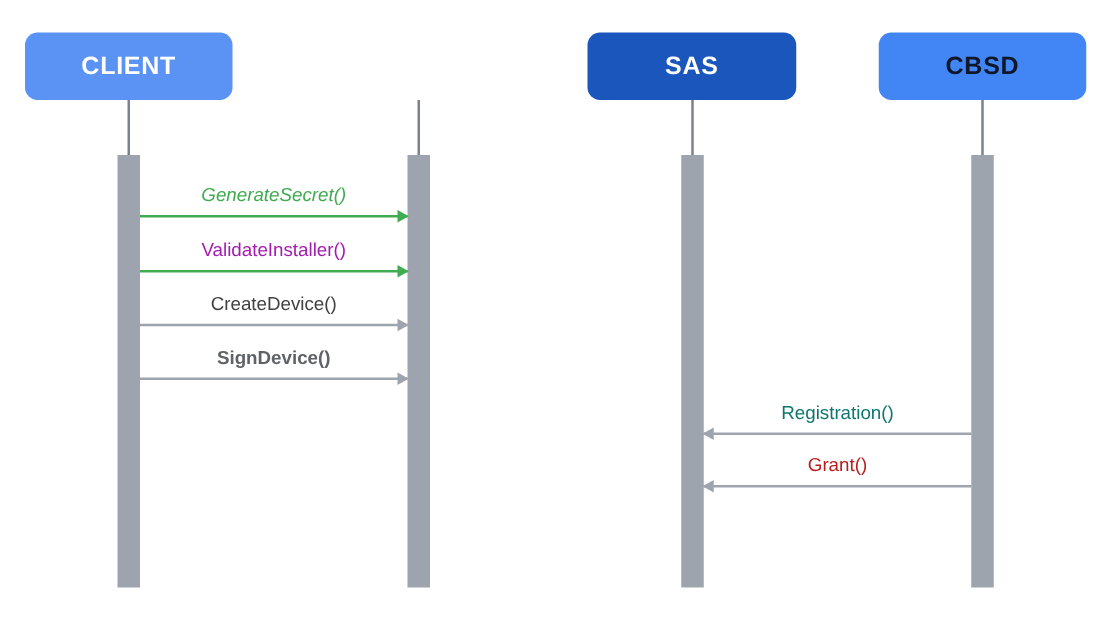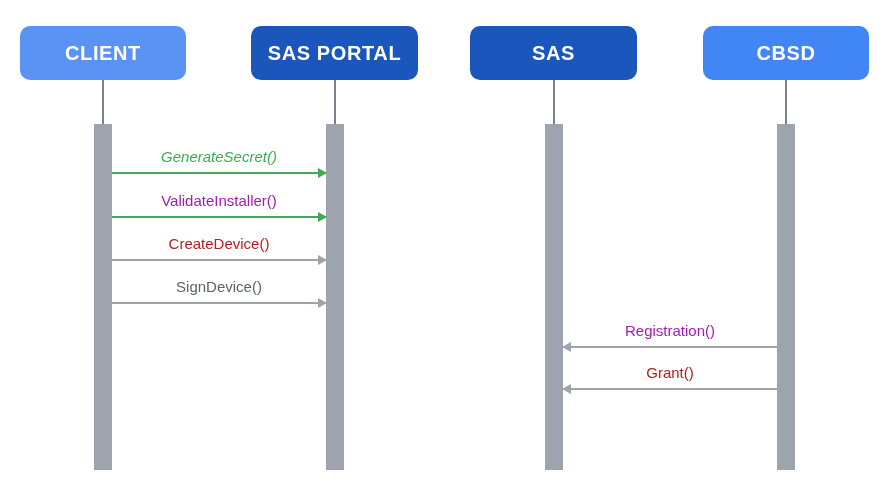--- a/index.html
+++ b/index.html
@@ -98,56 +98,53 @@
 
 <div id="canvas" style="width: 883px; height: 497px; background: rgb(255, 255, 255); padding-left: 40px;">
 
 <div class="lifeline-stem" style="left: 102px; top: 80px; height: 44px; background: rgb(124, 130, 140);"></div>
     <div class="activation-bar" style="left: 94px; top: 124px; width: 18px; height: 346px; background: rgb(158, 164, 173);"></div>
     <div class="actor-box" style="left: 20px; top: 26px; width: 166px; height: 54px; background: rgb(91, 147, 245); color: rgb(255, 255, 255);">
       <span>CLIENT</span>
     </div>
     <div class="lifeline-stem" style="left: 334px; top: 80px; height: 44px; background: rgb(124, 130, 140);"></div>
     <div class="activation-bar" style="left: 326px; top: 124px; width: 18px; height: 346px; background: rgb(158, 164, 173);"></div>
-    <div class="actor-box" style="left: 251px; top: 26px; width: 167px; height: 54px; background: rgb(26, 86, 187); color: rgb(255, 255, 255);">
-      <span>SAS PORTAL</span>
-    </div>
     <div class="lifeline-stem" style="left: 553px; top: 80px; height: 44px; background: rgb(124, 130, 140);"></div>
     <div class="activation-bar" style="left: 545px; top: 124px; width: 18px; height: 346px; background: rgb(158, 164, 173);"></div>
     <div class="actor-box" style="left: 470px; top: 26px; width: 167px; height: 54px; background: rgb(26, 86, 187); color: rgb(255, 255, 255);">
       <span>SAS</span>
     </div>
     <div class="lifeline-stem" style="left: 785px; top: 80px; height: 44px; background: rgb(124, 130, 140);"></div>
     <div class="activation-bar" style="left: 777px; top: 124px; width: 18px; height: 346px; background: rgb(158, 164, 173);"></div>
-    <div class="actor-box" style="left: 703px; top: 26px; width: 166px; height: 54px; background: rgb(66, 133, 244); color: #ffffff;">
+    <div class="actor-box" style="left: 703px; top: 26px; width: 166px; height: 54px; background: rgb(66, 133, 244); color: #0f172a;">
       <span>CBSD</span>
     </div>
     <div class="message dir-right" style="left: 112px; top: 172px; width: 214px;">
       <div class="msg-line" style="background: rgb(65, 171, 82);"></div>
       <div class="msg-head" style="border-left-color: rgb(65, 171, 82);"></div>
       <div class="msg-label" style="color: rgb(65, 171, 82); font-style: italic;">GenerateSecret()</div>
     </div>
     <div class="message dir-right" style="left: 112px; top: 216px; width: 214px;">
       <div class="msg-line" style="background: rgb(65, 171, 82);"></div>
       <div class="msg-head" style="border-left-color: rgb(65, 171, 82);"></div>
       <div class="msg-label" style="color: #a21caf;">ValidateInstaller()</div>
     </div>
     <div class="message dir-right" style="left: 112px; top: 259px; width: 214px;">
       <div class="msg-line" style="background: rgb(158, 164, 173);"></div>
       <div class="msg-head" style="border-left-color: rgb(158, 164, 173);"></div>
-      <div class="msg-label" style="color: #b91c1c;">CreateDevice()</div>
+      <div class="msg-label" style="color: #404040;">CreateDevice()</div>
     </div>
     <div class="message dir-right" style="left: 112px; top: 302px; width: 214px;">
       <div class="msg-line" style="background: rgb(158, 164, 173);"></div>
       <div class="msg-head" style="border-left-color: rgb(158, 164, 173);"></div>
-      <div class="msg-label" style="color: rgb(95, 99, 104);">SignDevice()</div>
+      <div class="msg-label" style="color: rgb(95, 99, 104); font-weight: bold;">SignDevice()</div>
     </div>
     <div class="message dir-left" style="left: 563px; top: 346px; width: 214px;">
       <div class="msg-line" style="background: rgb(158, 164, 173);"></div>
       <div class="msg-head" style="border-right-color: rgb(158, 164, 173);"></div>
-      <div class="msg-label" style="color: #a21caf;">Registration()</div>
+      <div class="msg-label" style="color: #0f766e;">Registration()</div>
     </div>
     <div class="message dir-left" style="left: 563px; top: 388px; width: 214px;">
       <div class="msg-line" style="background: rgb(158, 164, 173);"></div>
       <div class="msg-head" style="border-right-color: rgb(158, 164, 173);"></div>
       <div class="msg-label" style="color: #b91c1c;">Grant()</div>
     </div>
   </div>
 
 </body></html>

